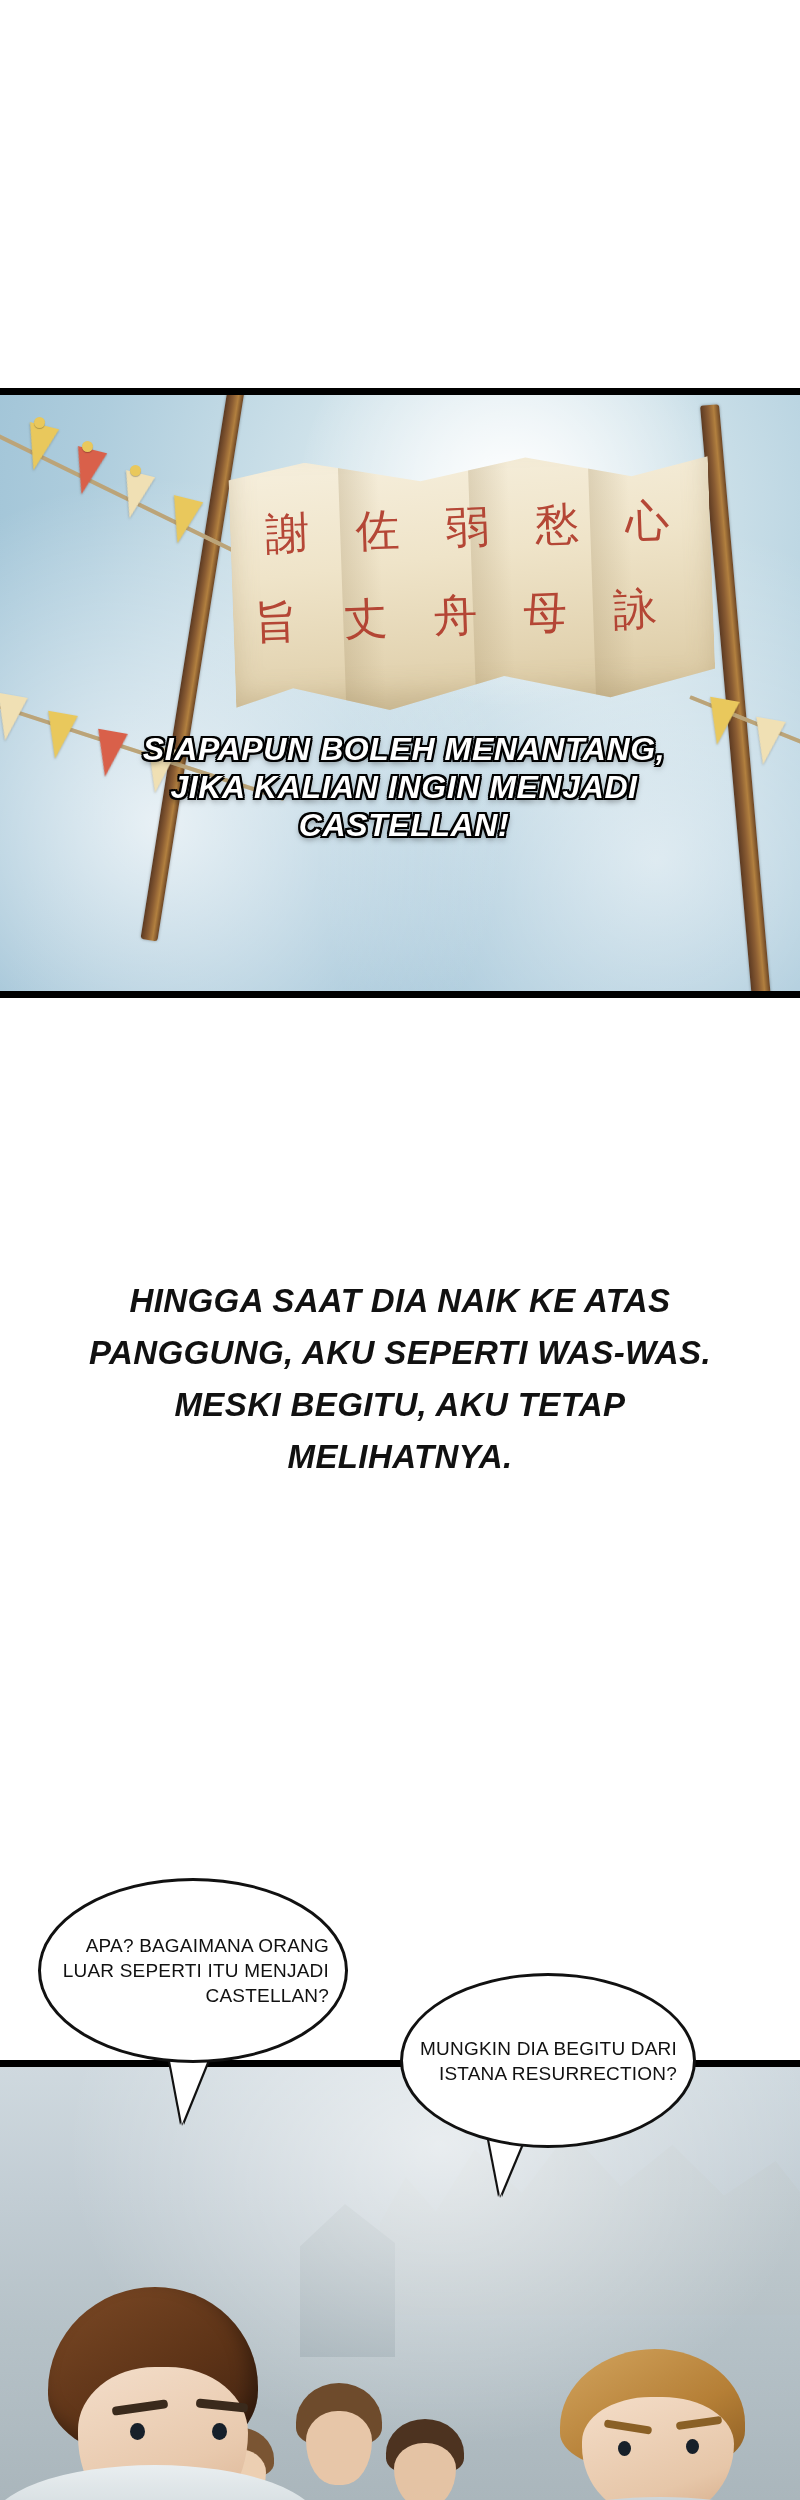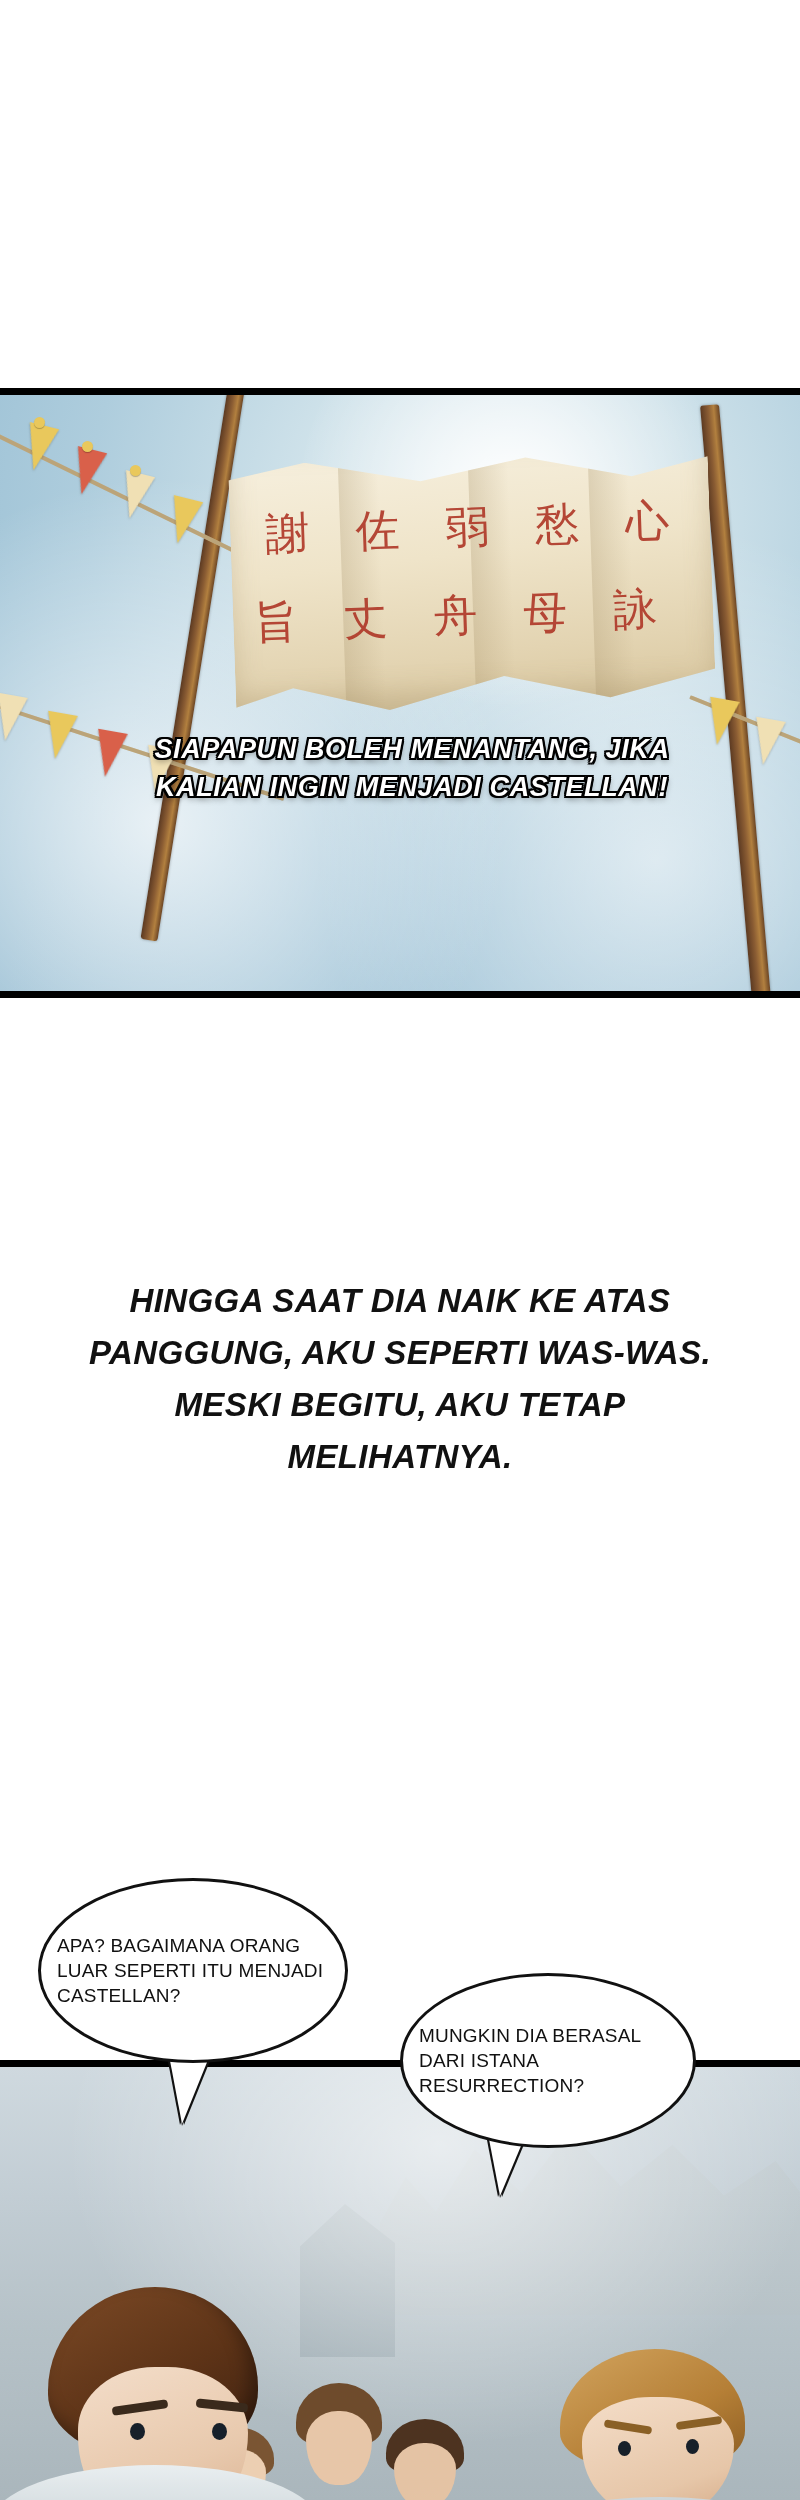--- a/index.html
+++ b/index.html
@@ -130,29 +130,29 @@
     text-align: center;
     opacity: .92;
     white-space: nowrap;
     overflow: hidden;
   }
   .glyph-row { display: block; }
 
   
   .panel1-text {
     position: absolute;
-    left: 112px;
+    left: 104px;
     top: 335px;
     width: 600px;
     text-align: center;
     color: #ffffff;
     font-family: "Liberation Sans", sans-serif;
     font-weight: 700;
     font-style: italic;
-    font-size: 27px;
+    font-size: 32px;
     line-height: 38px;
     letter-spacing: .6px;
     text-shadow:
       -2px -2px 0 #000, 2px -2px 0 #000, -2px 2px 0 #000, 2px 2px 0 #000,
       0 -2px 0 #000, 0 2px 0 #000, -2px 0 0 #000, 2px 0 0 #000,
       0 3px 6px rgba(0,0,0,.5);
   }
 
   
   .narration-block {
@@ -274,21 +274,21 @@
 
   
   .bubble {
     position: absolute;
     background: #ffffff;
     border: 3px solid #111;
     border-radius: 50%;
     display: flex;
     align-items: center;
     justify-content: center;
-    text-align: left;
+    text-align: right;
     color: #111;
     font-family: "Liberation Sans", sans-serif;
     font-size: 19px;
     line-height: 25px;
     letter-spacing: .2px;
     box-sizing: border-box;
     padding: 10px 16px;
     z-index: 6;
   }
   .bubble-1 {
@@ -404,16 +404,16 @@
     <div class="man2-body"></div>
   </div>
 
   <div class="tail tail-1"></div>
   <div class="bubble bubble-1">
     <span class="bubble-text">APA? BAGAIMANA ORANG LUAR SEPERTI ITU MENJADI CASTELLAN?</span>
   </div>
 
   <div class="tail tail-2"></div>
   <div class="bubble bubble-2">
-    <span class="bubble-text">MUNGKIN DIA BERASAL DARI ISTANA RESURRECTION?</span>
+    <span class="bubble-text">MUNGKIN DIA BEGITU DARI ISTANA RESURRECTION?</span>
   </div>
 
 </div>
 
 </body></html>

